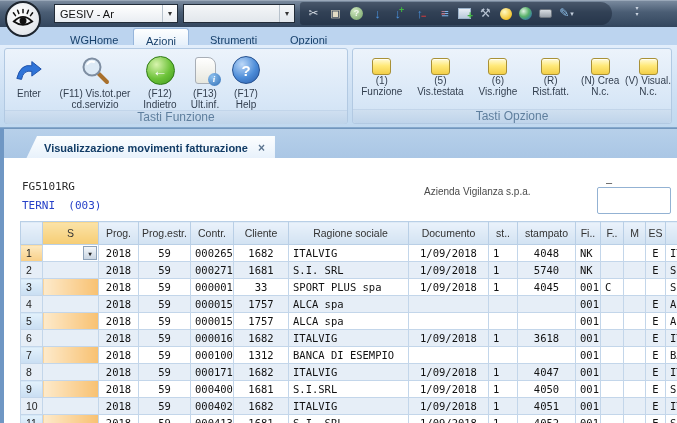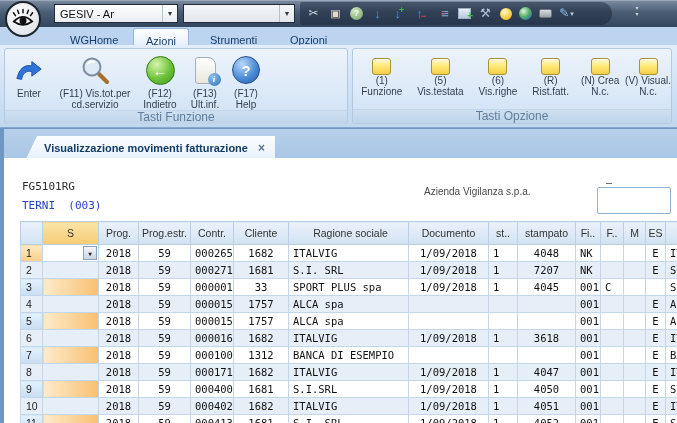--- a/index.html
+++ b/index.html
@@ -351,21 +351,21 @@
           <tr class="alt">
             <td class="c-n rownum">2</td>
             <td class="c-s scell"></td>
             <td class="c-progr">2018</td>
             <td class="c-prog_estr">59</td>
             <td class="c-contr">000271</td>
             <td class="c-cliente">1681</td>
             <td class="c-ragione">S.I. SRL</td>
             <td class="c-documento">1/09/2018</td>
             <td class="c-st">1</td>
-            <td class="c-stampato">7207</td>
+            <td class="c-stampato">5740</td>
             <td class="c-fi">NK</td>
             <td class="c-f"></td>
             <td class="c-m"></td>
             <td class="c-es">E</td>
             <td class="c-tail">S.I. SRL</td>
           </tr>
           <tr>
             <td class="c-n rownum">3</td>
             <td class="c-s scell"></td>
             <td class="c-progr">2018</td>

